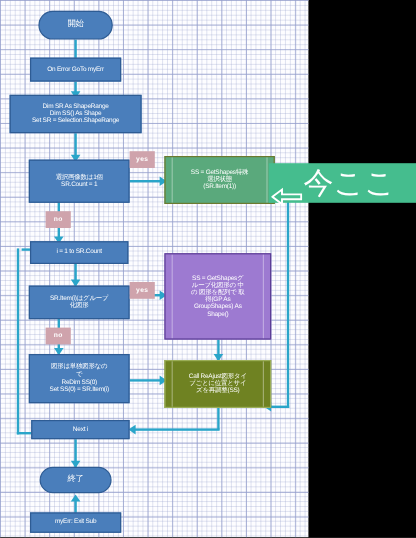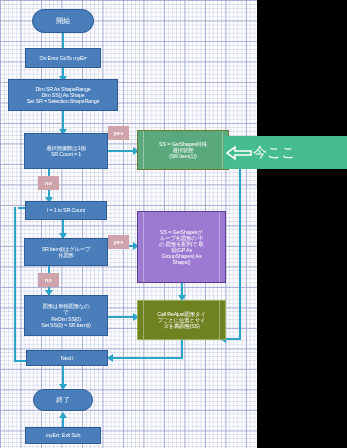--- a/index.html
+++ b/index.html
@@ -94,23 +94,23 @@
   .arr-down{border-left:4px solid transparent;border-right:4px solid transparent;border-top:6px solid #2aa5c9;}
   .arr-up{border-left:4px solid transparent;border-right:4px solid transparent;border-bottom:6px solid #2aa5c9;}
   .arr-right{border-top:4px solid transparent;border-bottom:4px solid transparent;border-left:6px solid #2aa5c9;}
   .arr-left{border-top:4px solid transparent;border-bottom:4px solid transparent;border-right:6px solid #2aa5c9;}
 
   
   #callout{
     position:absolute;
     left:224px;top:136px;width:123px;height:33px;
     background:#45bd8e;
-    display:flex;align-items:center;
+    display:flex;align-items:flex-end;
     color:#ffffff;
-    font-size:14px;
+    font-size:25px;
     letter-spacing:0px;
     padding-left:2px;
     box-sizing:border-box;
   }
   #callout .ca-arrow{
     flex:0 0 auto;
     width:26px;height:18px;
     margin-right:1px;
     position:relative;
   }

